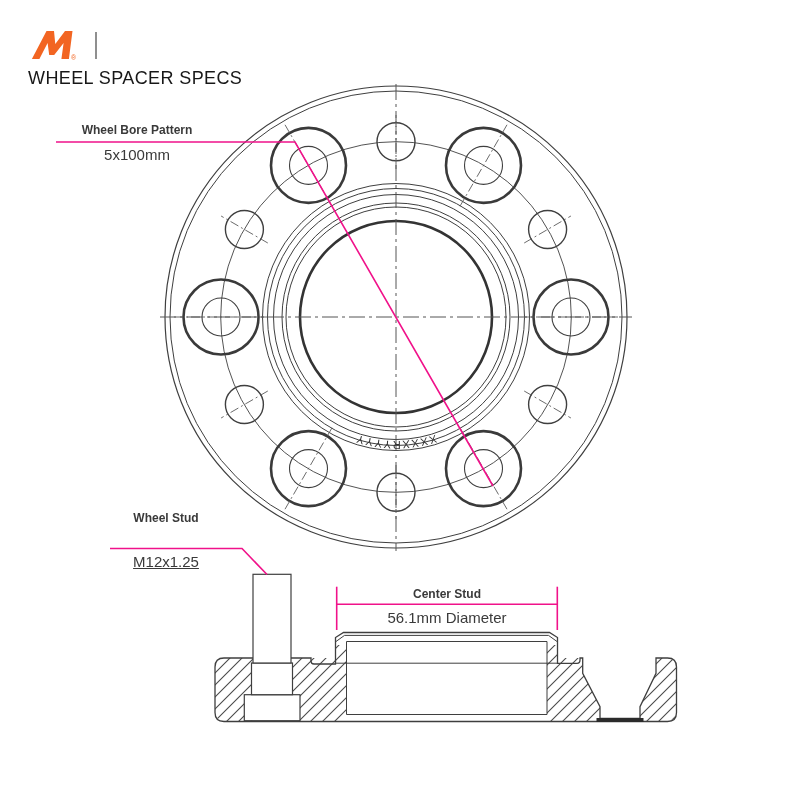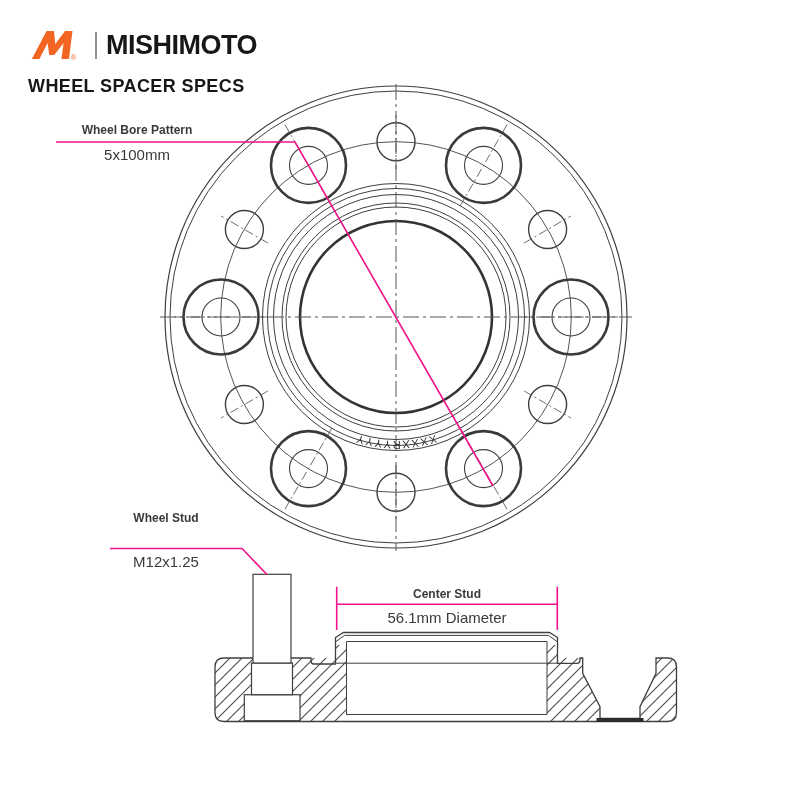--- a/index.html
+++ b/index.html
@@ -2,42 +2,41 @@
 <html><head>
 <meta charset="utf-8">
 <style>
   html,body{margin:0;padding:0;background:#ffffff;}
   .canvas{position:relative;width:800px;height:800px;background:#ffffff;overflow:hidden;
           font-family:"Liberation Sans", sans-serif;}
   .header{position:absolute;left:28px;top:28px;}
   .logo-row{display:flex;align-items:center;gap:9px;height:34px;}
   .brand-name{font-size:27px;font-weight:800;letter-spacing:-0.5px;color:#171717;line-height:1;}
   .divider{width:2px;height:27px;background:#8f8f8f;}
-  .subtitle{margin-top:15px;font-size:18px;font-weight:700;letter-spacing:0.4px;color:#171717;line-height:1;}
+  .subtitle{margin-top:7px;font-size:18px;font-weight:400;letter-spacing:0.4px;color:#171717;line-height:1;}
   .lbl{position:absolute;text-align:center;color:#3a3a3a;line-height:1.1;}
   .lbl.bold{font-weight:700;font-size:12px;}
   .lbl.val{font-weight:400;font-size:15px;}
   svg{display:block;}
   .drawing{position:absolute;left:0;top:0;}
 </style>
 </head>
 <body>
 
 <div class="canvas">
 
   <div class="header">
     <div class="logo-row">
       <svg width="58" height="34" viewBox="0 0 58 34">
         <g transform="translate(13,3) skewX(-18)">
           <path d="M0,28 L5.5,0 L13,0 L18.5,13 L24,0 L31.5,0 L37,28 L29.5,28 L26.5,12 L21,24 L16,24 L10.5,12 L7.5,28 Z" fill="#F26522"></path>
         </g>
         <text x="43" y="32" font-size="7" fill="#F26522">®</text>
       </svg>
       <div class="divider"></div>
-      <div class="brand-name">MISHIMOTO</div>
     </div>
     <div class="subtitle">WHEEL SPACER SPECS</div>
   </div>
 
   <svg class="drawing" width="800" height="800" viewBox="0 0 800 800">
     <defs>
       <pattern id="hatch" width="12" height="12" patternUnits="userSpaceOnUse">
         <path d="M-3,3 L3,-3 M0,12 L12,0 M9,15 L15,9" stroke="#4a4a4a" stroke-width="1.1"></path>
       </pattern>
       <clipPath id="plateClip">
@@ -163,18 +162,18 @@
       <line x1="336.7" y1="586.7" x2="336.7" y2="630"></line>
       <line x1="557.3" y1="586.7" x2="557.3" y2="630"></line>
       <line x1="336.7" y1="604.3" x2="557.3" y2="604.3"></line>
     </g>
   </svg>
 
   <div class="lbl bold" style="left:57px;top:124px;width:160px;">Wheel Bore Pattern</div>
   <div class="lbl val" style="left:57px;top:147px;width:160px;">5x100mm</div>
 
   <div class="lbl bold" style="left:106px;top:512px;width:120px;">Wheel Stud</div>
-  <div class="lbl val" style="left:106px;top:554px;width:120px;">M12x1.25</div>
+  <div class="lbl val" style="left:106px;top:554px;width:120px;text-decoration:underline;">M12x1.25</div>
 
   <div class="lbl bold" style="left:367px;top:588px;width:160px;">Center Stud</div>
   <div class="lbl val" style="left:367px;top:610px;width:160px;">56.1mm Diameter</div>
 
 </div>
 
 </body></html>

